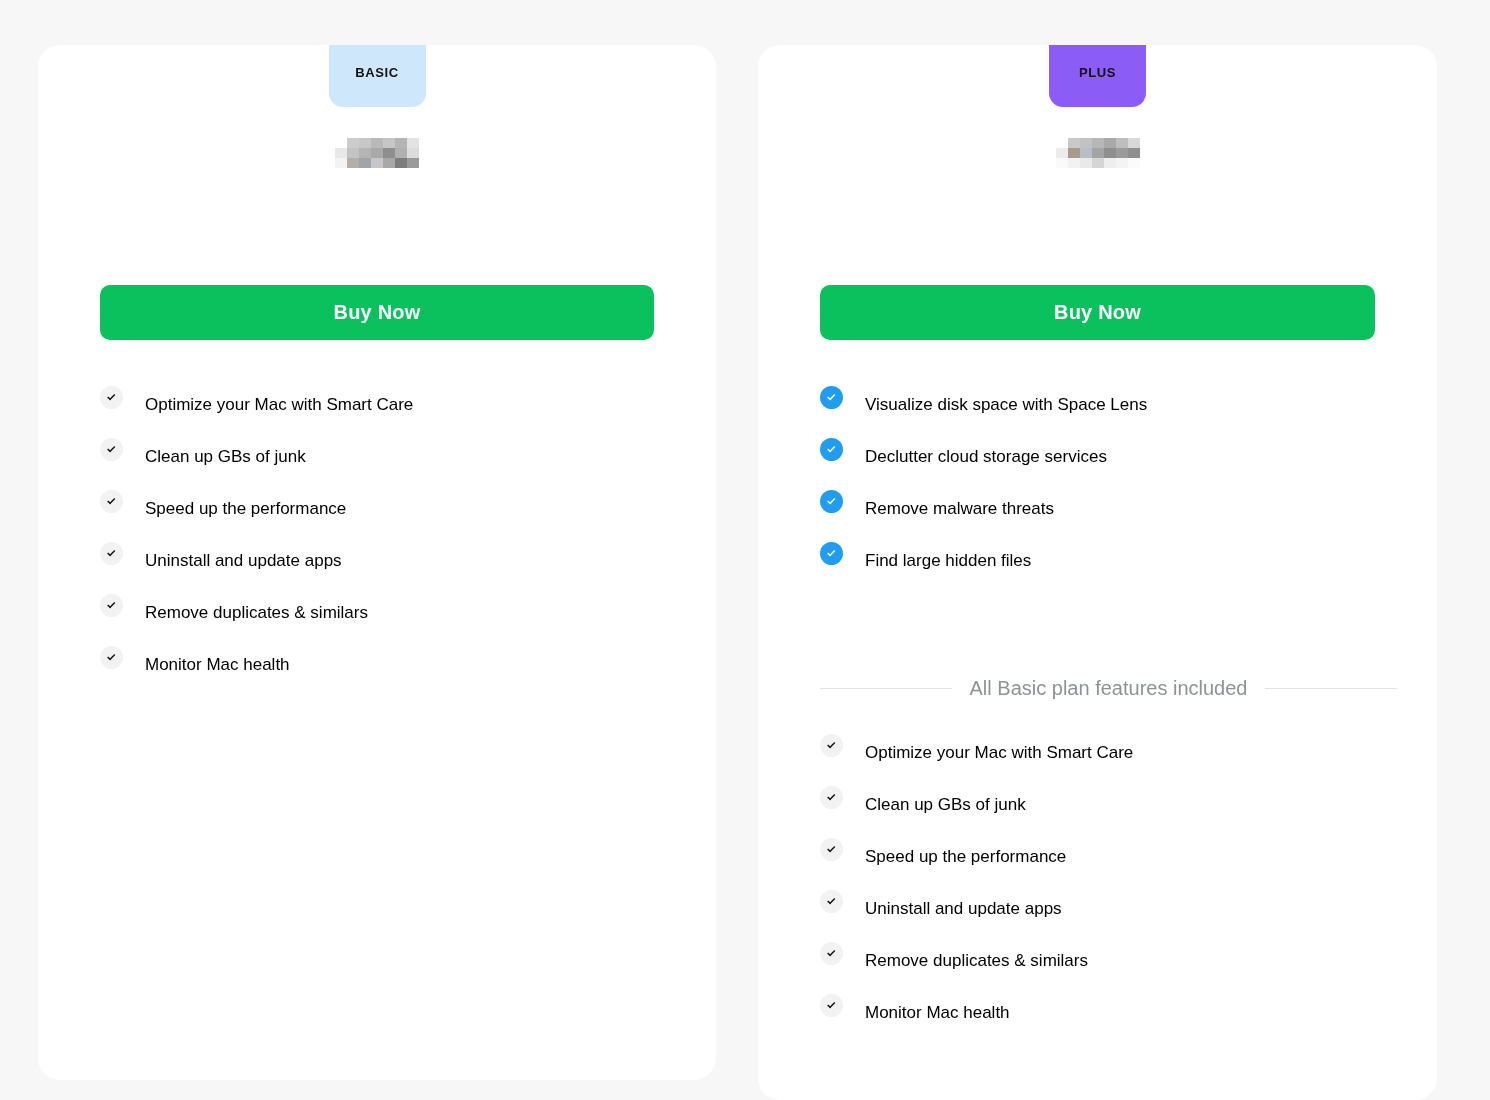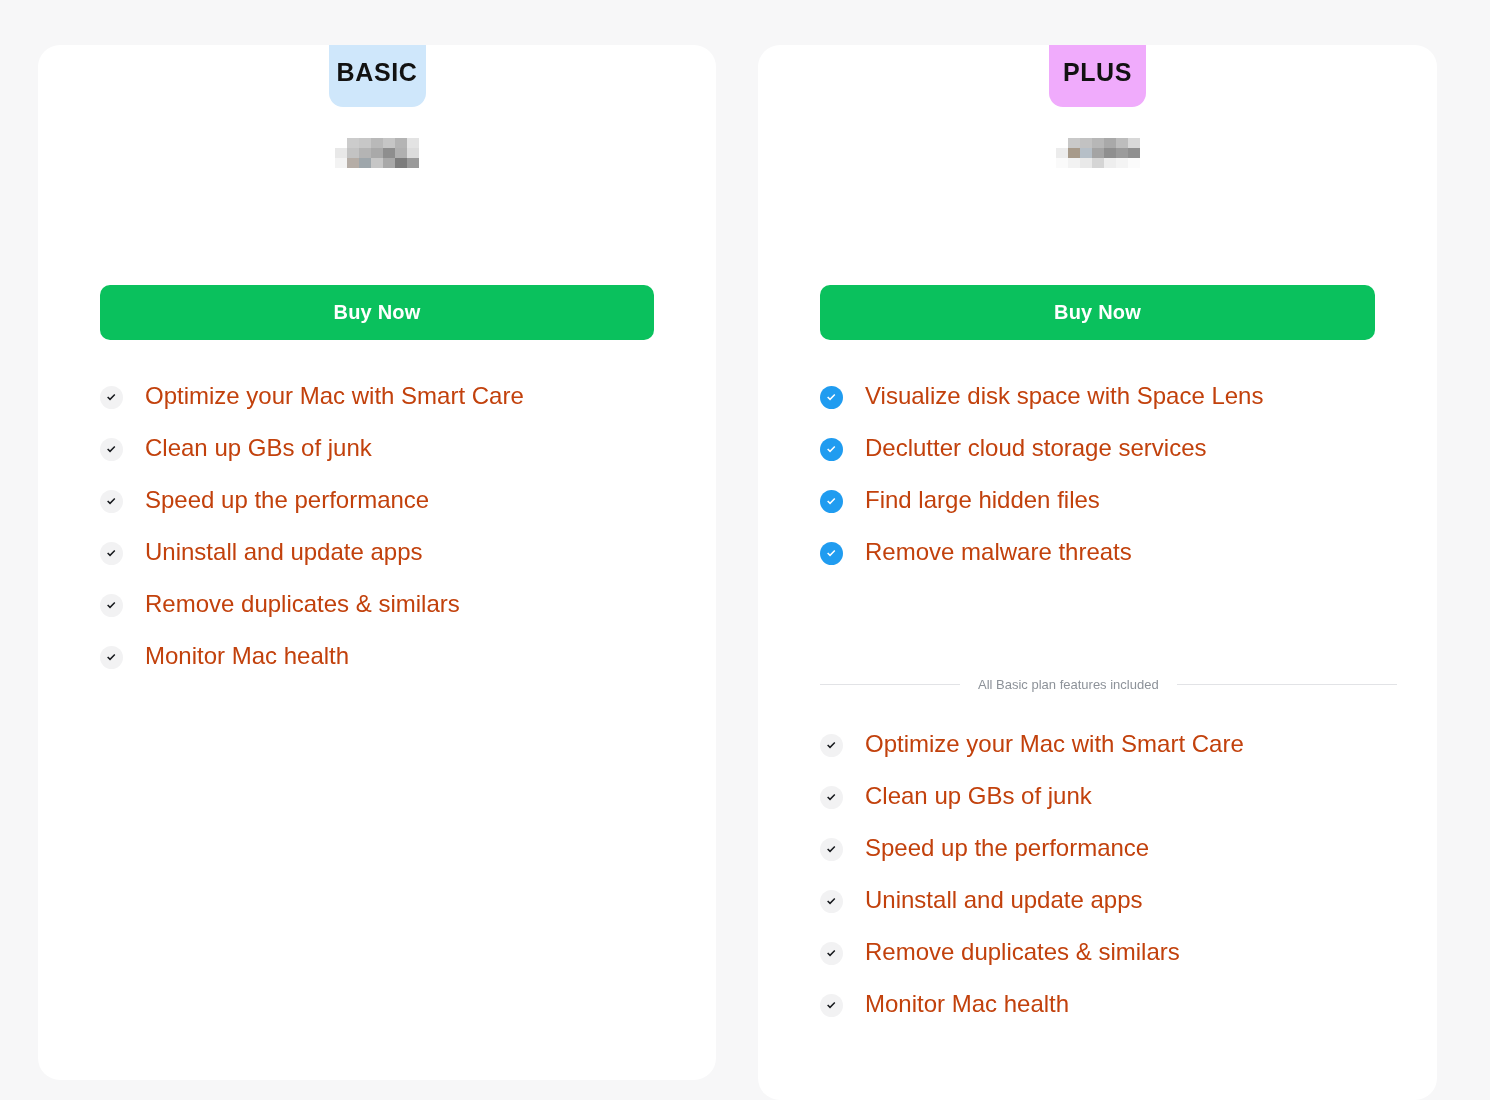--- a/index.html
+++ b/index.html
@@ -55,28 +55,28 @@
     justify-content: center;
   }
 
   .badge {
     width: 97px;
     height: 69px;
     border-radius: 0 0 14px 14px;
     display: flex;
     align-items: center;
     justify-content: center;
-    font-size: 25px;
+    font-size: 13px;
     font-weight: bold;
     letter-spacing: 0.6px;
     color: #121212;
   }
 
   .badge.basic { background: #cfe7fb; }
-  .badge.plus  { background: #f0abfc; }
+  .badge.plus  { background: #8b5cf6; }
 
   
   .price-blur {
     position: absolute;
     top: 93px;
     left: 50%;
     transform: translateX(-50%);
     width: 84px;
     height: 30px;
     display: grid;
@@ -136,44 +136,45 @@
 
   .check.grey { background: #f2f2f3; }
   .check.grey svg { fill: #16181c; }
 
   .check.blue { background: #209cf0; }
   .check.blue svg { fill: #ffffff; }
 
   .check svg { width: 13px; height: 13px; display: block; }
 
   .feature-label {
-    font-size: 24px;
+    font-size: 17px;
     line-height: 26px;
-    color: #c2410c;
+    color: #000000;
     font-weight: normal;
+    margin-top: 9px;
   }
 
   
   .divider {
     position: absolute;
     top: 632px;
     left: 62px;
     right: 40px;
     display: flex;
     align-items: center;
     gap: 18px;
   }
   .divider .rule {
     flex: 1 1 auto;
     height: 1px;
     background: #e2e3e6;
   }
   .divider .rule.short { max-width: 140px; }
   .divider-label {
-    font-size: 13px;
+    font-size: 20px;
     color: #8d9299;
     white-space: nowrap;
   }
 </style>
 </head>
 <body>
 
 <div class="page">
 
   <div class="card" id="card-basic">
@@ -308,29 +309,29 @@
             </svg>
         </span>
         <span class="feature-label">Declutter cloud storage services</span>
       </li>
       <li class="feature">
         <span class="check blue">
           <svg viewBox="0 0 16 16">
               <path d="M6.2 11.6 2.6 8l1.3-1.3 2.3 2.3 5.2-5.2L12.7 5z"></path>
             </svg>
         </span>
+        <span class="feature-label">Remove malware threats</span>
+      </li>
+      <li class="feature">
+        <span class="check blue">
+          <svg viewBox="0 0 16 16">
+              <path d="M6.2 11.6 2.6 8l1.3-1.3 2.3 2.3 5.2-5.2L12.7 5z"></path>
+            </svg>
+        </span>
         <span class="feature-label">Find large hidden files</span>
-      </li>
-      <li class="feature">
-        <span class="check blue">
-          <svg viewBox="0 0 16 16">
-              <path d="M6.2 11.6 2.6 8l1.3-1.3 2.3 2.3 5.2-5.2L12.7 5z"></path>
-            </svg>
-        </span>
-        <span class="feature-label">Remove malware threats</span>
       </li>
     </ul>
 
     <div class="divider">
       <span class="rule short"></span>
       <span class="divider-label">All Basic plan features included</span>
       <span class="rule"></span>
     </div>
 
     <ul class="features" id="plus-included">

